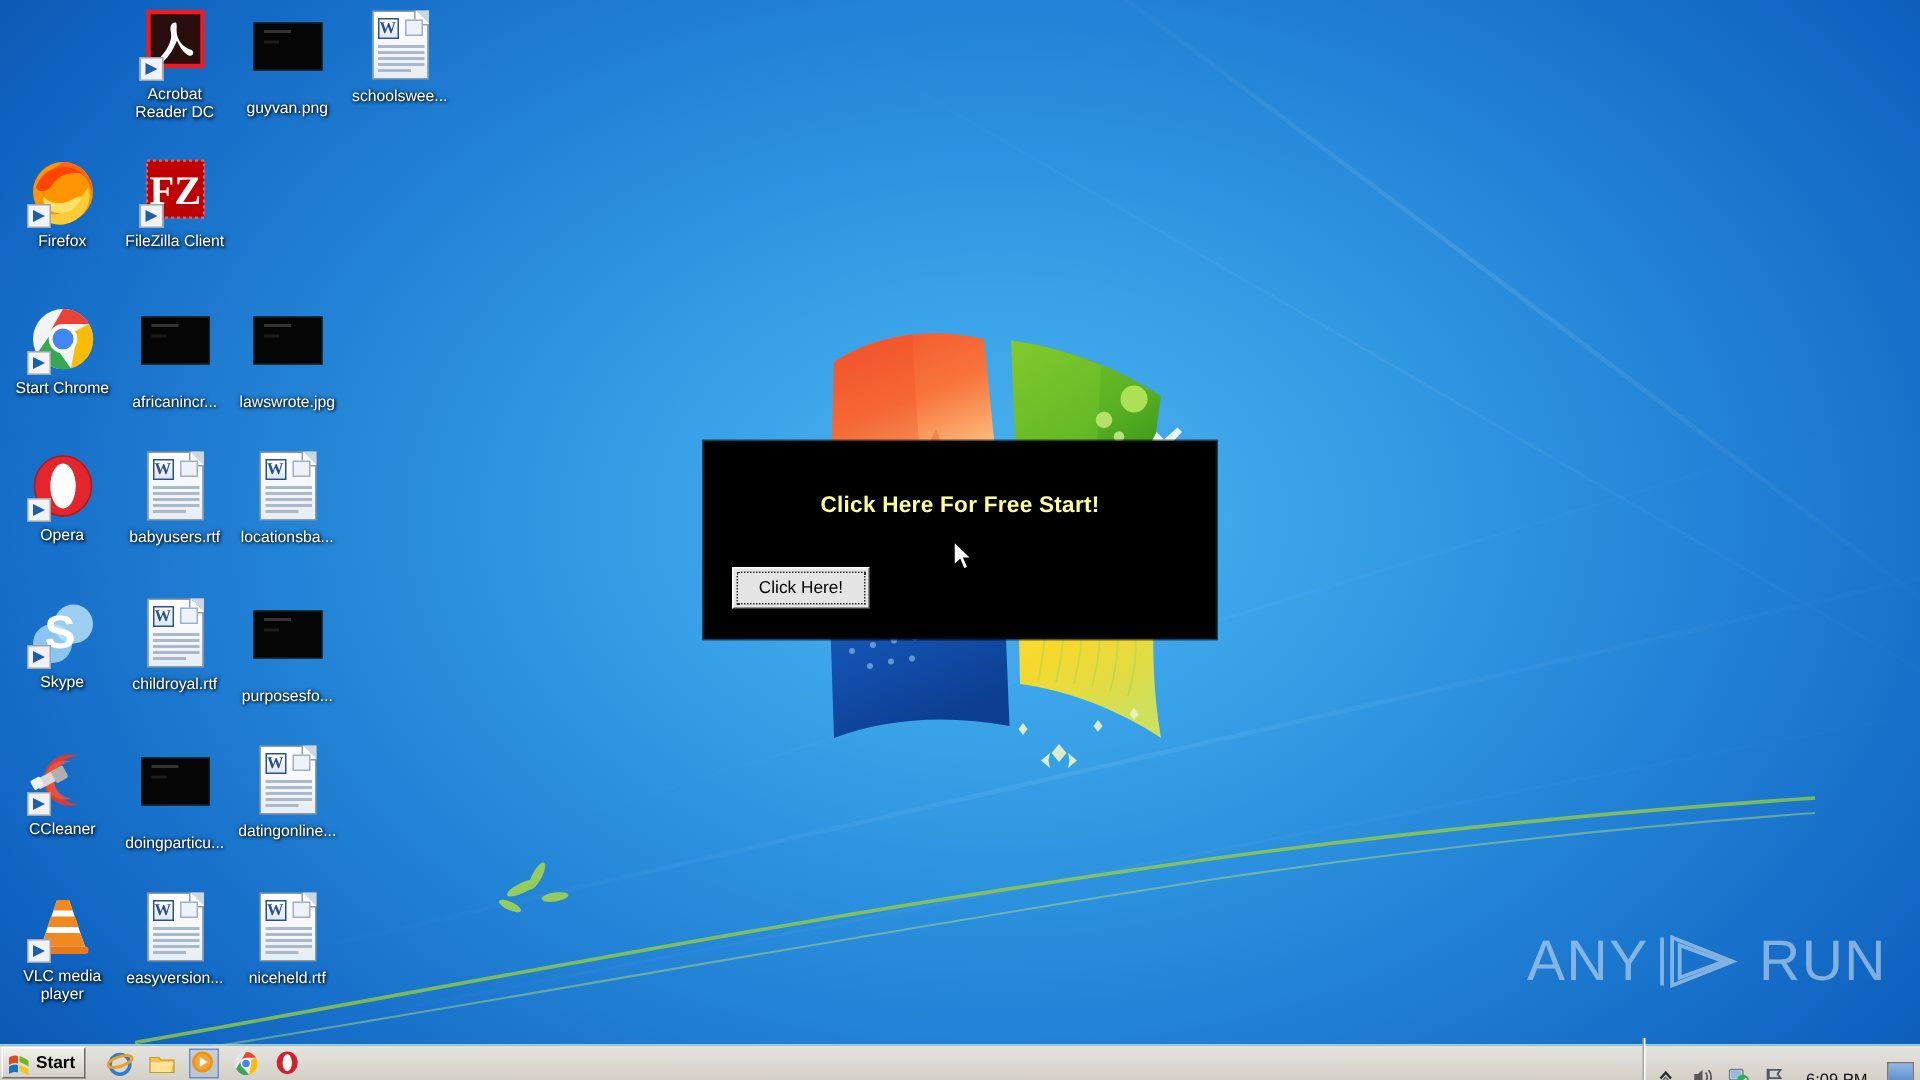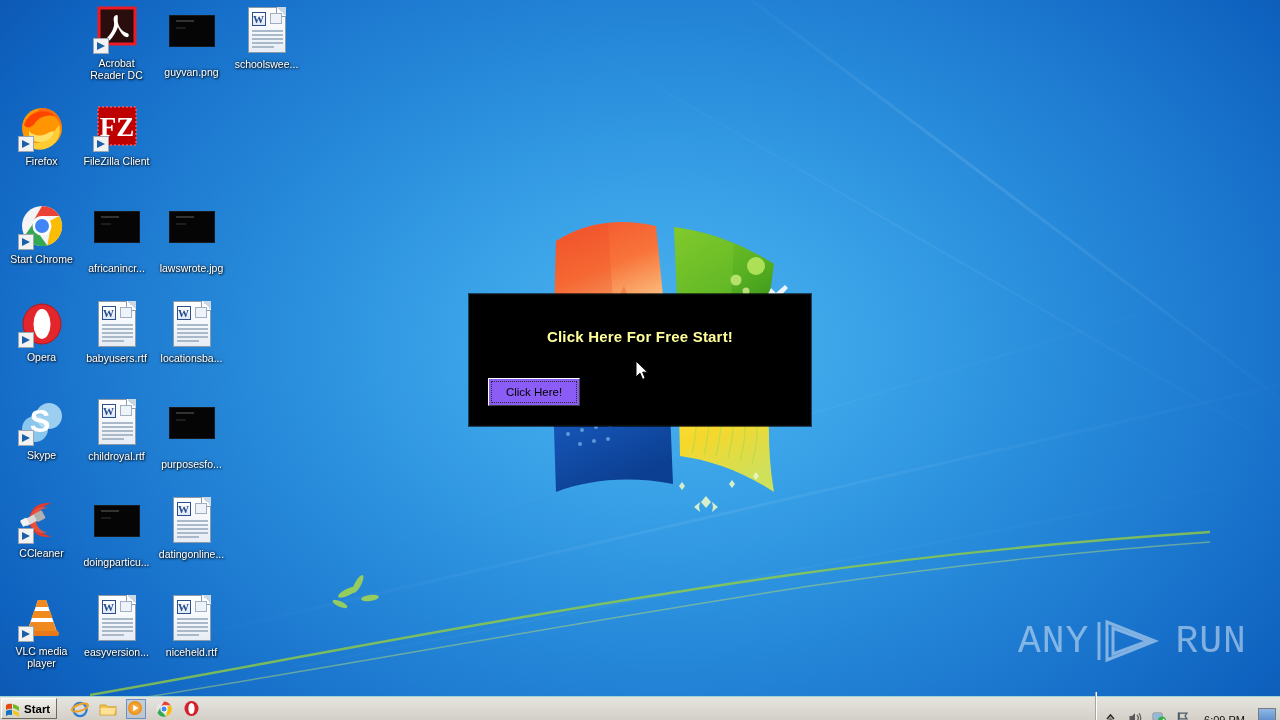--- a/index.html
+++ b/index.html
@@ -202,21 +202,21 @@
     font-family: "Liberation Sans", sans-serif;
     font-weight: bold;
     font-size: 15px;
     letter-spacing: .2px;
     white-space: nowrap;
   }
   #click-here-button {
     position: absolute;
     left: 18px; top: 83px;
     width: 92px; height: 28px;
-    background: #8b5cf6;
+    background: #e5e5e5;
     border: 1px solid;
     border-color: #ffffff #404040 #404040 #ffffff;
     font-family: "Liberation Sans", sans-serif;
     font-size: 11.5px;
     color: #000;
     display: flex; align-items: center; justify-content: center;
     cursor: default;
   }
   #click-here-button .focusring {
     position: absolute; left: 2px; top: 2px; right: 2px; bottom: 2px;
@@ -233,21 +233,21 @@
   
   #watermark {
     position: absolute;
     left: 1018px; top: 612px;
     width: 240px; height: 58px;
     display: flex; align-items: center;
     opacity: .58;
     pointer-events: none;
   }
   #watermark .wtext {
-    font-family: Liberation Mono, monospace;
+    font-family: Liberation Sans, sans-serif;
     font-size: 38px;
     font-weight: 300;
     letter-spacing: 1px;
     color: #cfe2f5;
   }
 </style>
 </head>
 <body>
 
 <div id="desktop">

